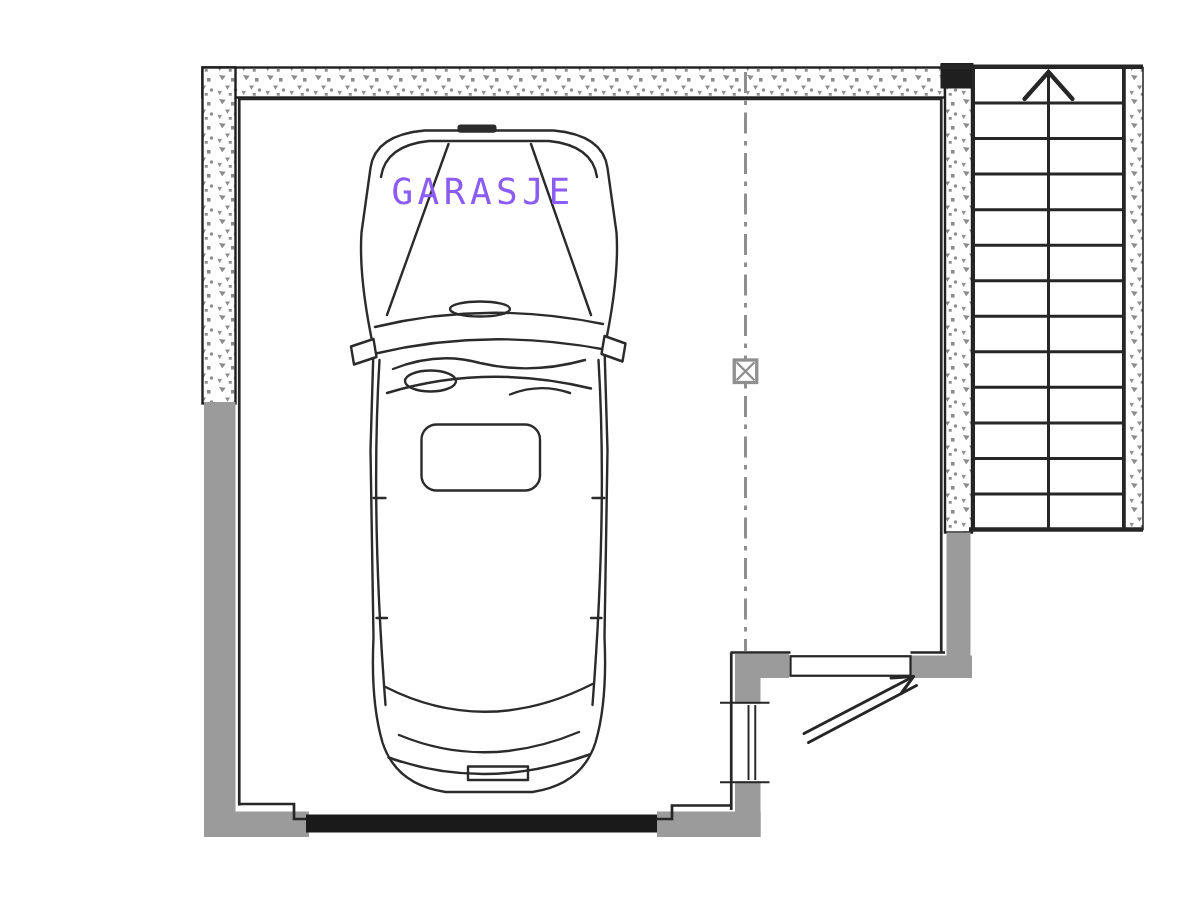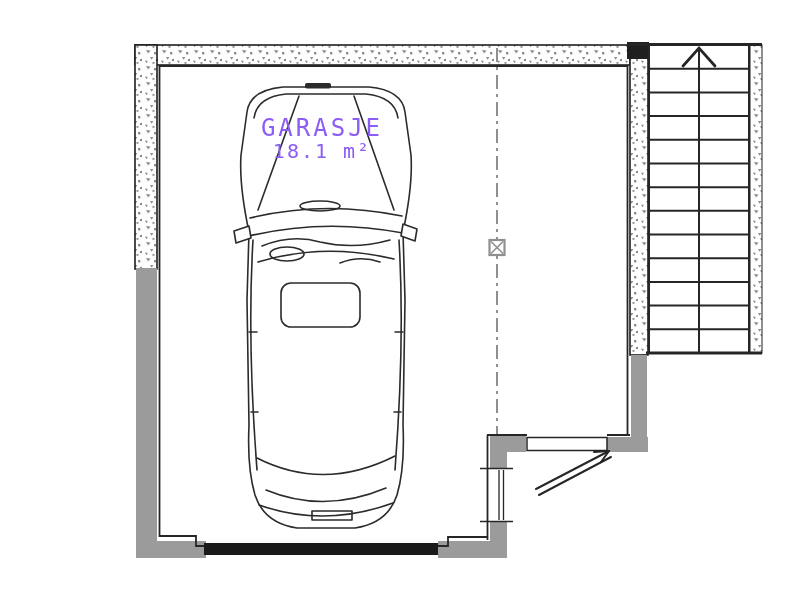--- a/index.html
+++ b/index.html
@@ -140,17 +140,16 @@
     <path d="M249 332 L257 332 M403 332 L395 332 M251 412 L258 412 M401 412 L394 412"></path>
     <path d="M257 458 Q324 492 395 456"></path>
     <path d="M266 490 Q324 514 386 488"></path>
     <path d="M259 505 Q324 528 393 503"></path>
     <rect x="312" y="511" width="40" height="9"></rect>
   </g>
 </svg>
 
   <div class="room-label garasje" style="left:322px;top:117px;">
     <div class="room-name">GARASJE</div>
-    <div class="room-area">18.1 m²</div>
   </div>
 
 
 </div>
 
 </body></html>

